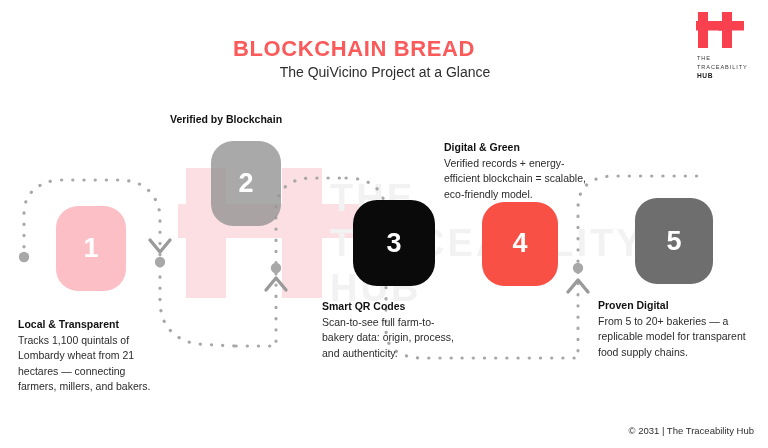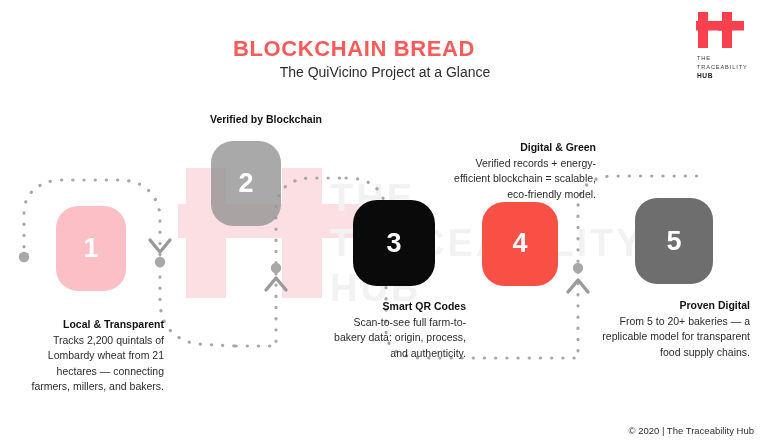--- a/index.html
+++ b/index.html
@@ -125,21 +125,21 @@
     align-items: center;
     justify-content: center;
     color: #ffffff;
     font-size: 27px;
     font-weight: 700;
   }
   .cap {
     font-size: 10.5px;
     line-height: 1.45;
     color: #2b2b2b;
-    text-align: right;
+    text-align: left;
   }
   .cap .cap-title {
     display: block;
     font-weight: 700;
     font-size: 10.5px;
     color: #111111;
     margin-bottom: 1px;
   }
 
   
@@ -234,21 +234,21 @@
       <div>THE</div>
       <div>TRACEABILITY</div>
       <div class="hub">HUB</div>
     </div>
   </div>
 
   <div class="step" id="step-1">
     <div class="card">1</div>
     <div class="cap">
       <span class="cap-title">Local &amp; Transparent</span>
-      <span>Tracks 2,200 quintals of Lombardy wheat from 21 hectares — connecting farmers, millers, and bakers.</span>
+      <span>Tracks 1,100 quintals of Lombardy wheat from 21 hectares — connecting farmers, millers, and bakers.</span>
     </div>
   </div>
 
   <div class="step" id="step-2">
     <div class="cap">
       <span class="cap-title">Verified by Blockchain</span>
     </div>
     <div class="card">2</div>
   </div>
 
@@ -269,15 +269,15 @@
   </div>
 
   <div class="step" id="step-5">
     <div class="card">5</div>
     <div class="cap">
       <span class="cap-title">Proven Digital</span>
       <span>From 5 to 20+ bakeries — a replicable model for transparent food supply chains.</span>
     </div>
   </div>
 
-  <div class="footer">© 2020 | The Traceability Hub</div>
+  <div class="footer">© 2031 | The Traceability Hub</div>
 
 </div>
 
 </body></html>

